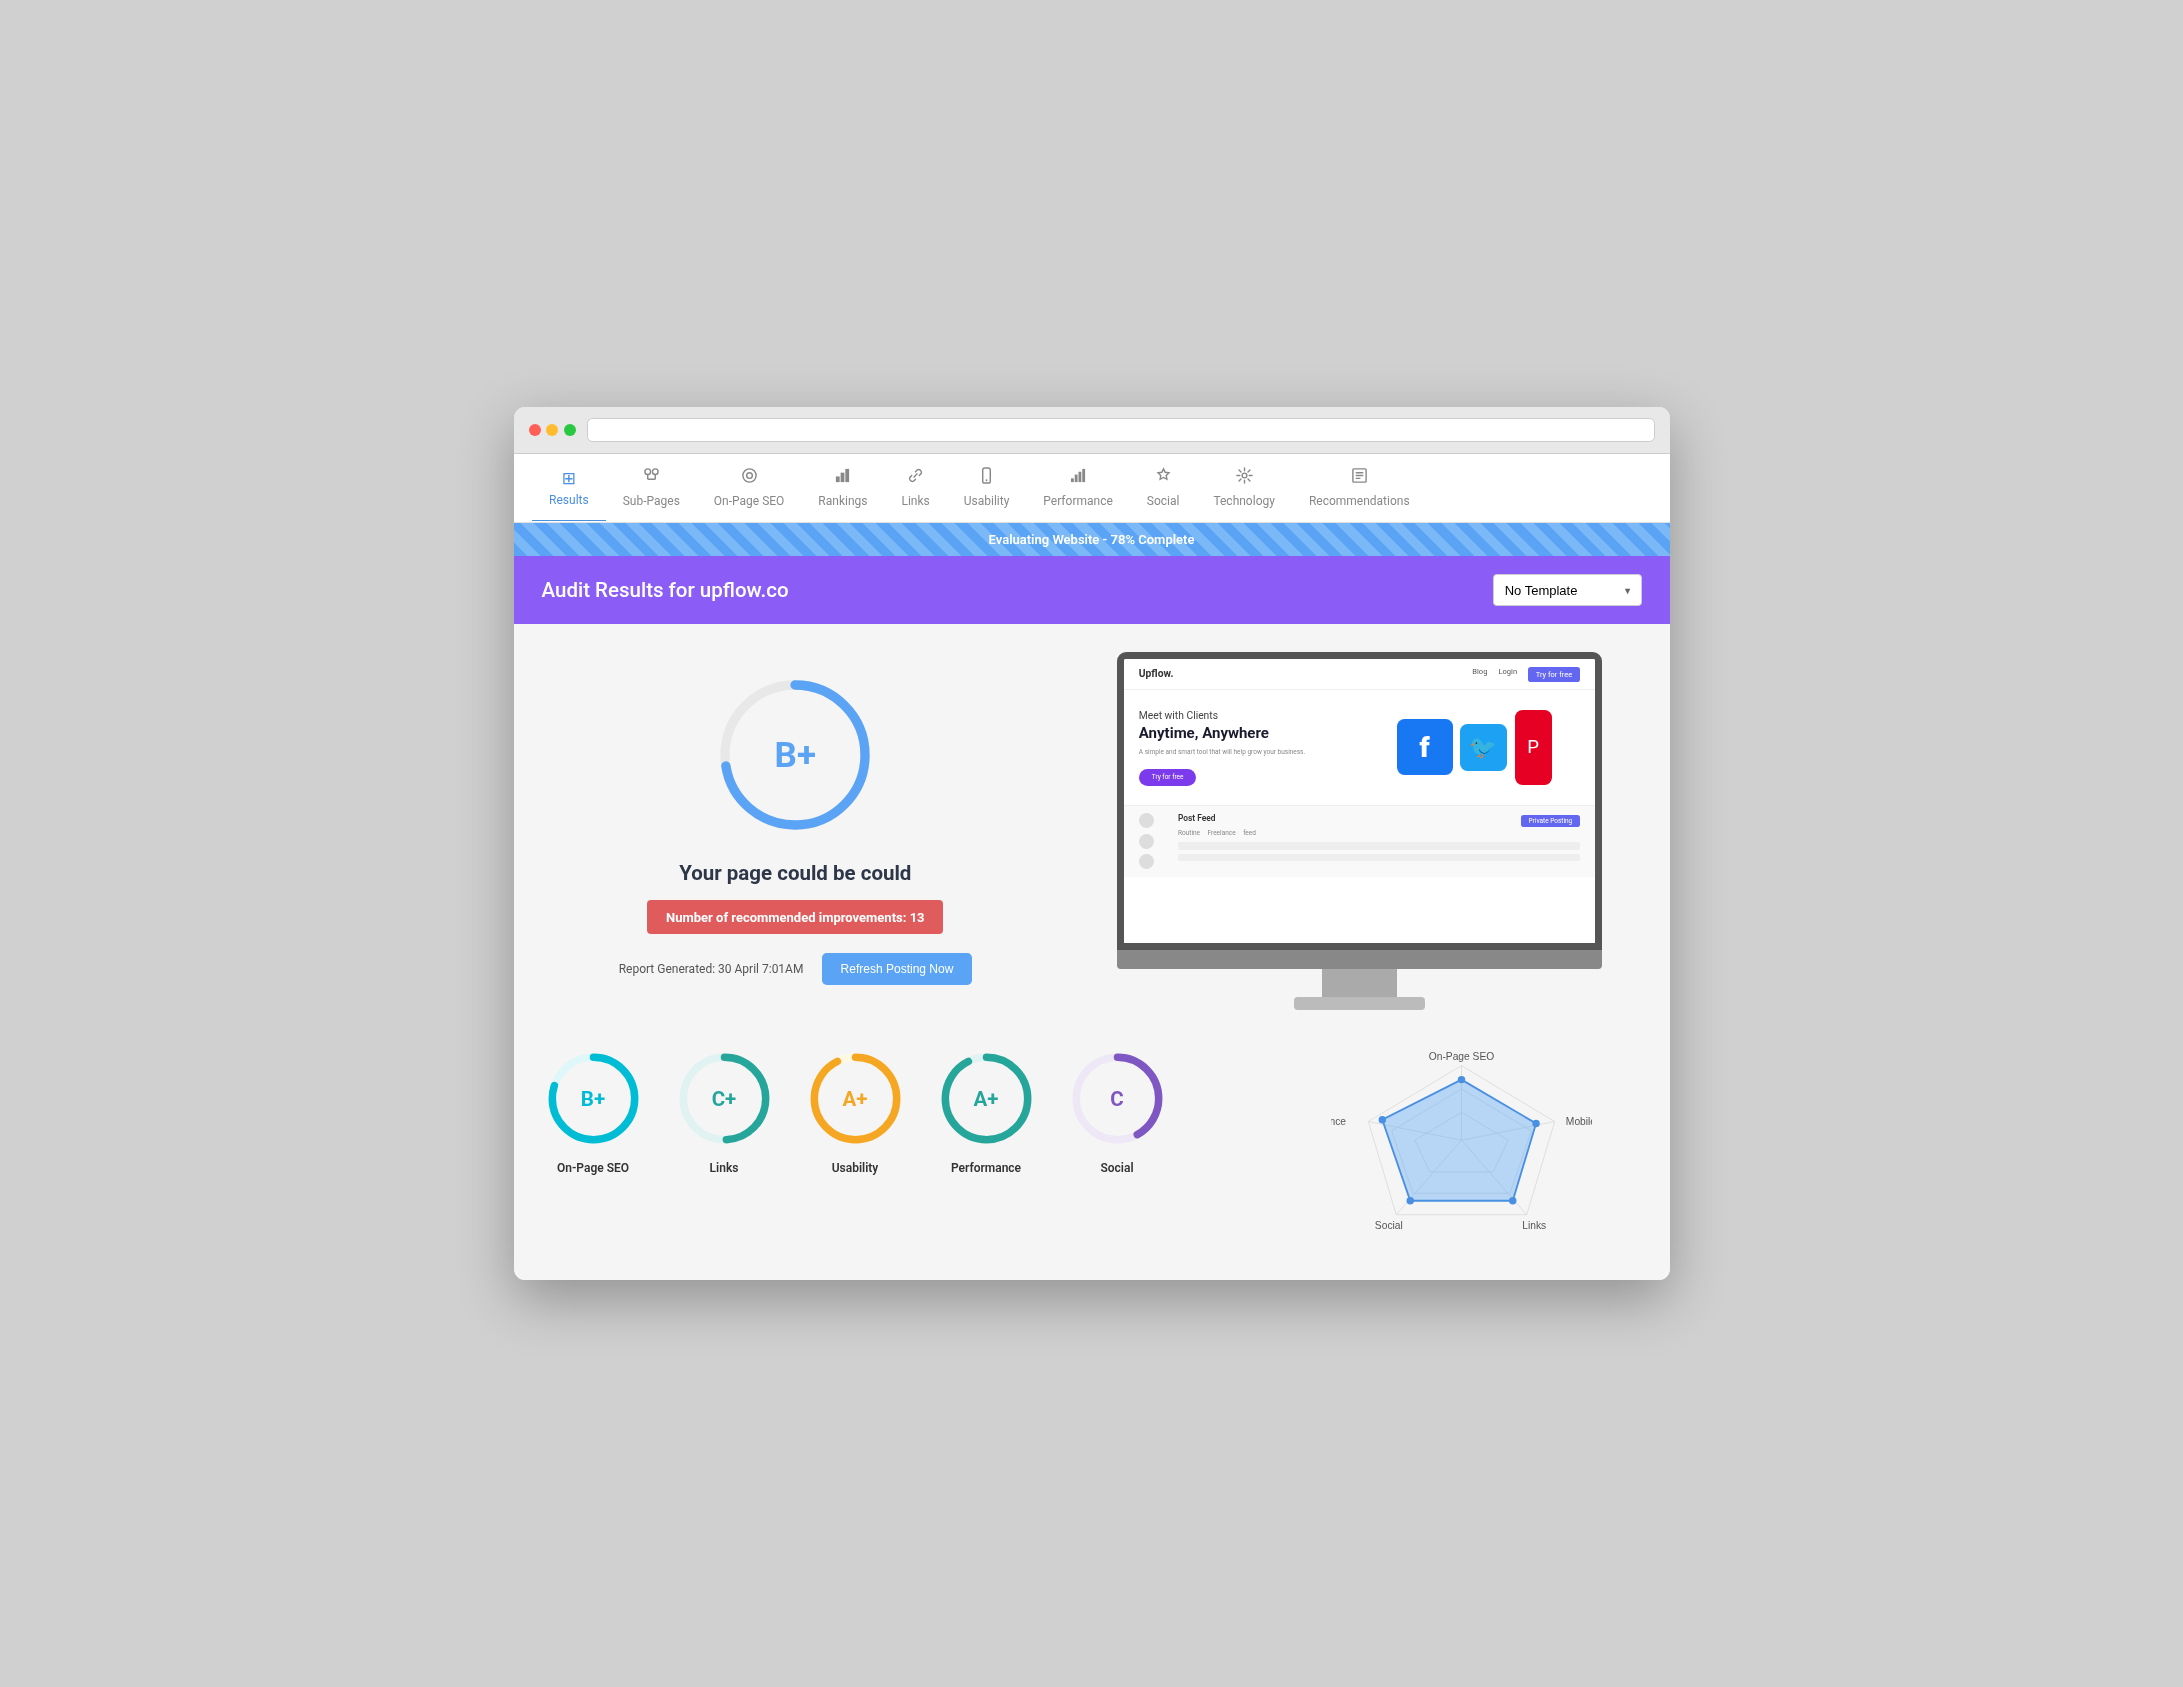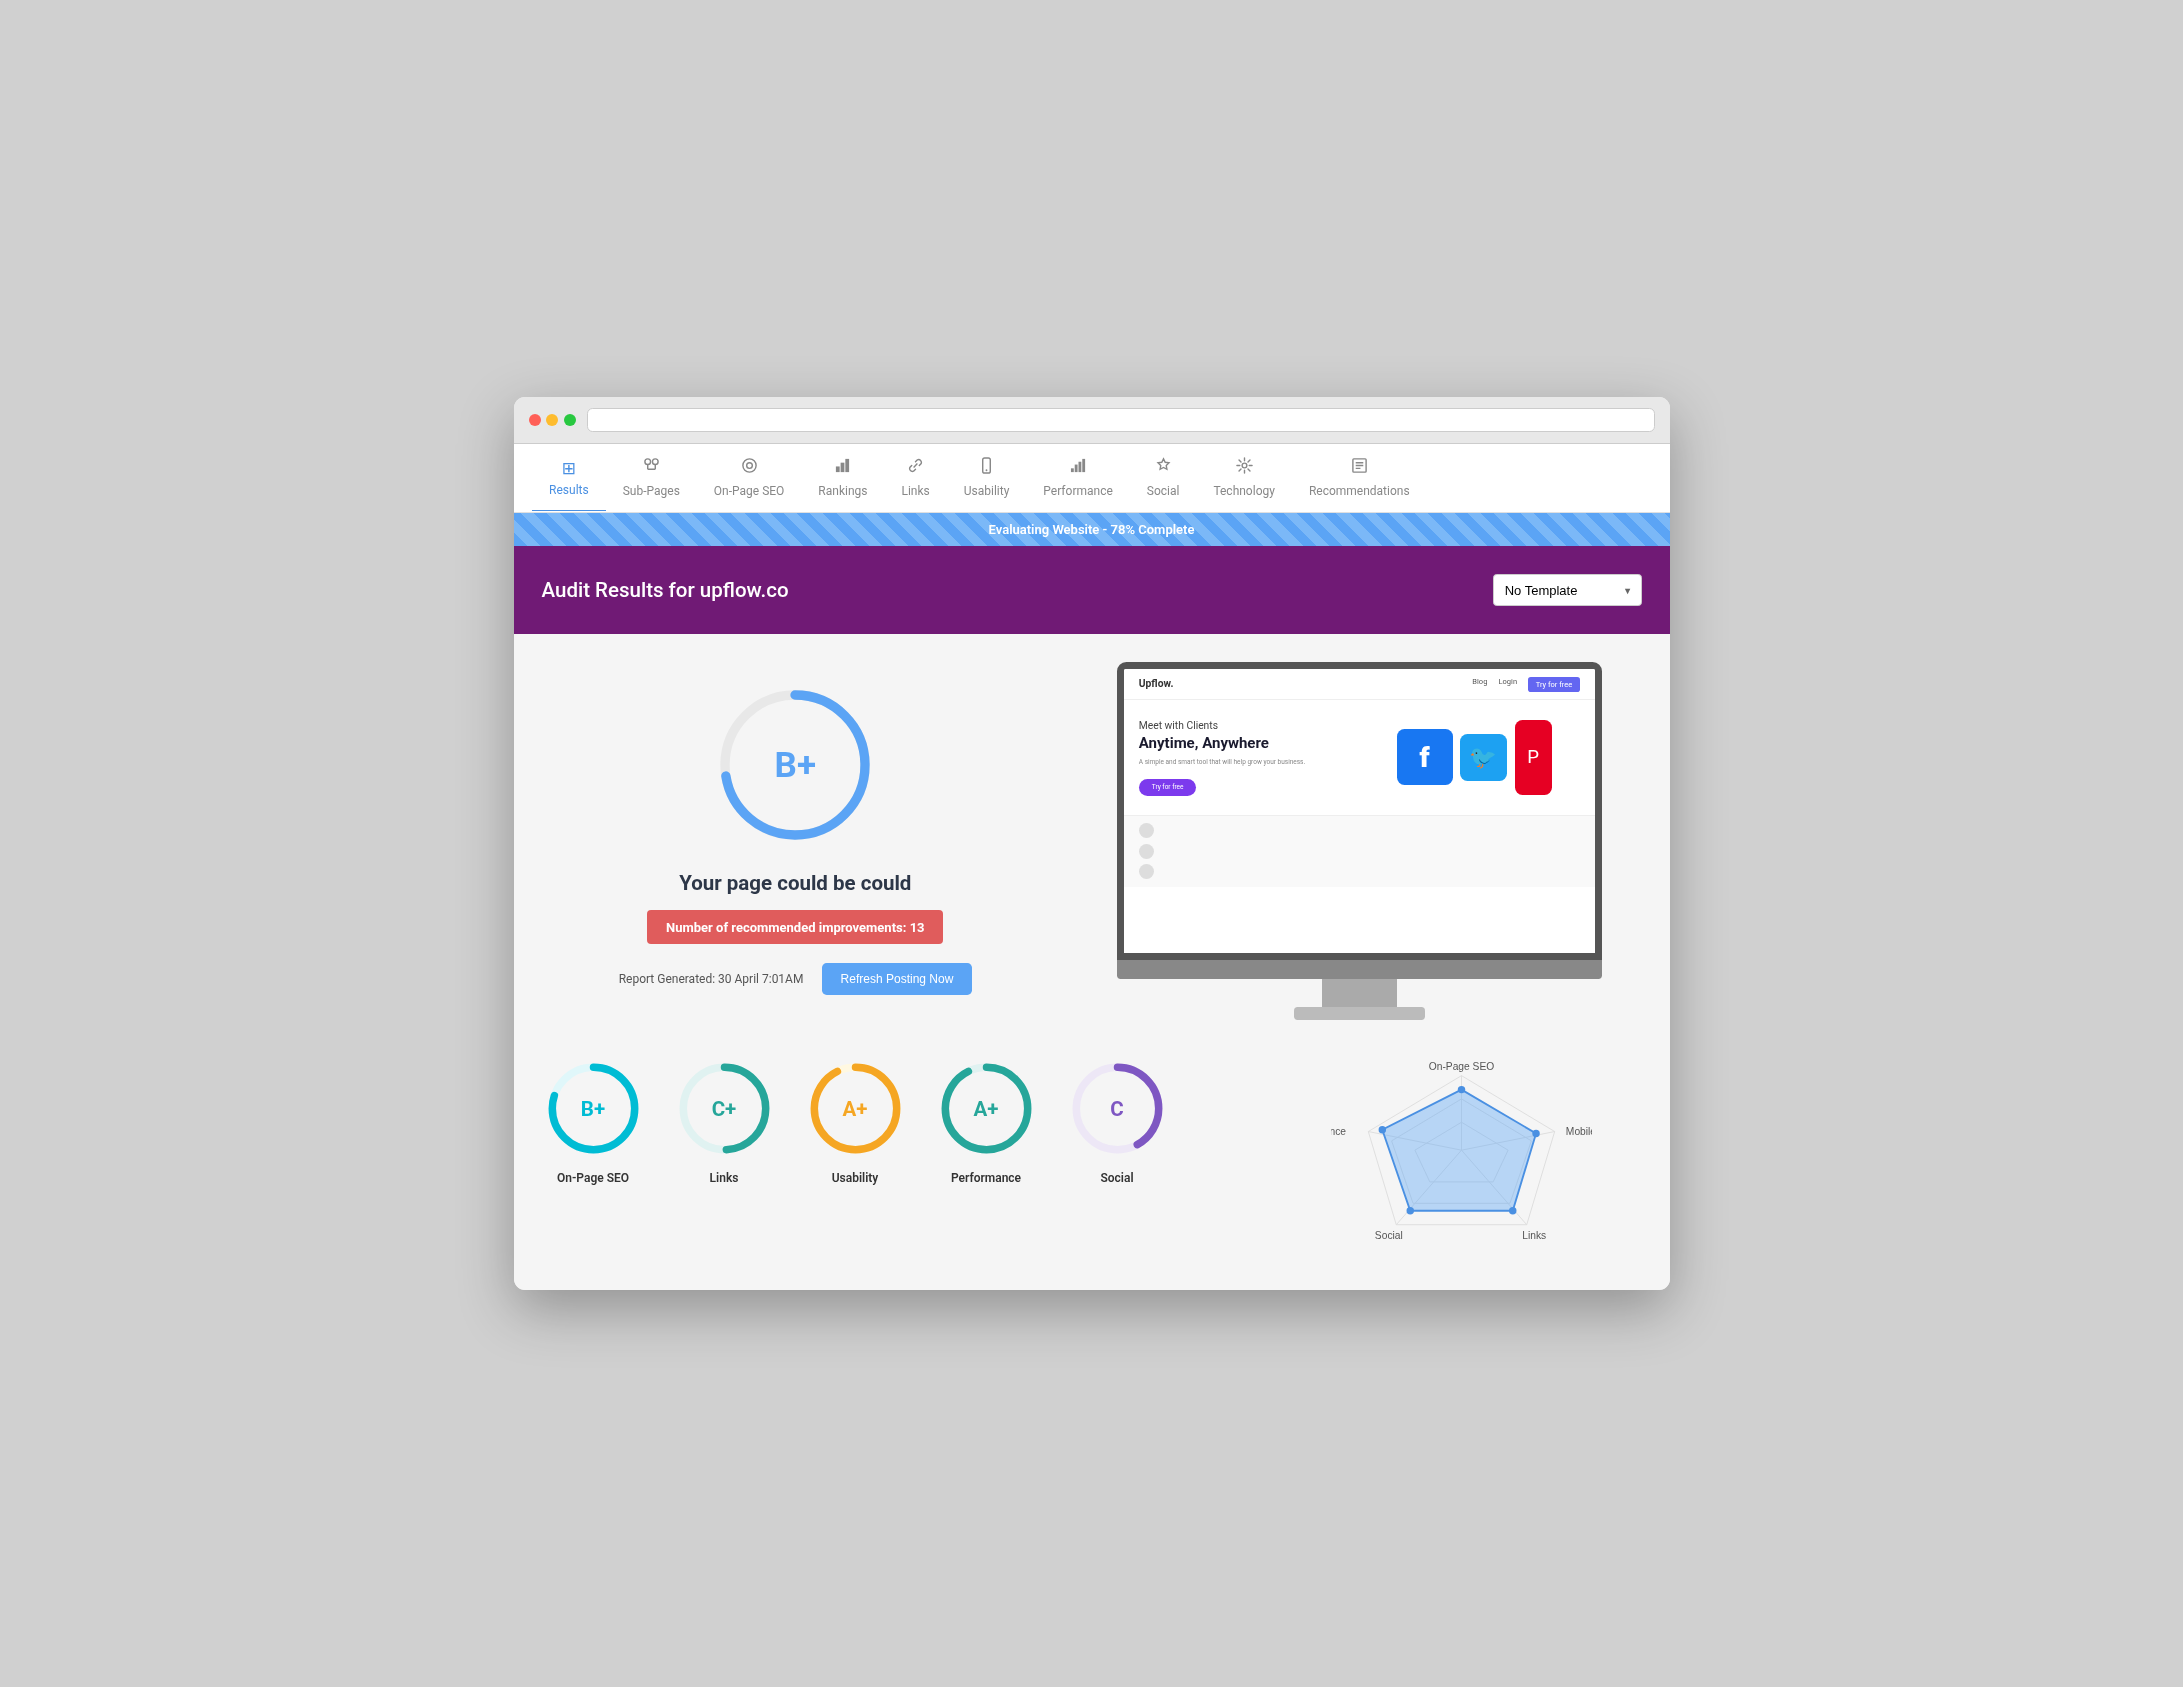--- a/index.html
+++ b/index.html
@@ -95,25 +95,25 @@
       );
       text-align: center;
       padding: 9.3px;
       color: white;
       font-weight: 600;
       font-size: 13px;
     }
 
     
     .audit-header {
-      background: #701a75;
+      background: #8b5cf6;
       display: flex;
       align-items: center;
       justify-content: space-between;
-      padding: 28px 28px;
+      padding: 18px 28px;
     }
 
     .audit-title {
       color: white;
       font-size: 20.5px;
       font-weight: 500;
     }
 
     .template-select {
       background: white;
@@ -680,20 +680,35 @@
                     <div class="fake-pin">P</div>
                   </div>
                 </div>
 
                 <div class="fake-app-section">
                   <div class="fake-sidebar">
                     <div class="fake-sidebar-icon"></div>
                     <div class="fake-sidebar-icon"></div>
                     <div class="fake-sidebar-icon"></div>
                   </div>
+                  <div class="fake-main-content">
+                    <div style="display:flex;justify-content:space-between;align-items:center;">
+                      <div class="fake-content-header">Post Feed</div>
+                      <div style="background:#6366f1;color:white;padding:1.9px 7.5px;border-radius:2.8px;font-size:6.5px;">Private Posting</div>
+                    </div>
+                    <div class="fake-tabs">
+                      <span>Routine</span>
+                      <span>Freelance</span>
+                      <span>feed</span>
+                    </div>
+                    <div class="fake-posts">
+                      <div class="fake-post-item"></div>
+                      <div class="fake-post-item"></div>
+                    </div>
+                  </div>
                 </div>
               </div>
             </div>
           </div>
           <div class="monitor-chin"></div>
           <div class="monitor-stand"></div>
           <div class="monitor-base"></div>
         </div>
       </div>
     </div>

